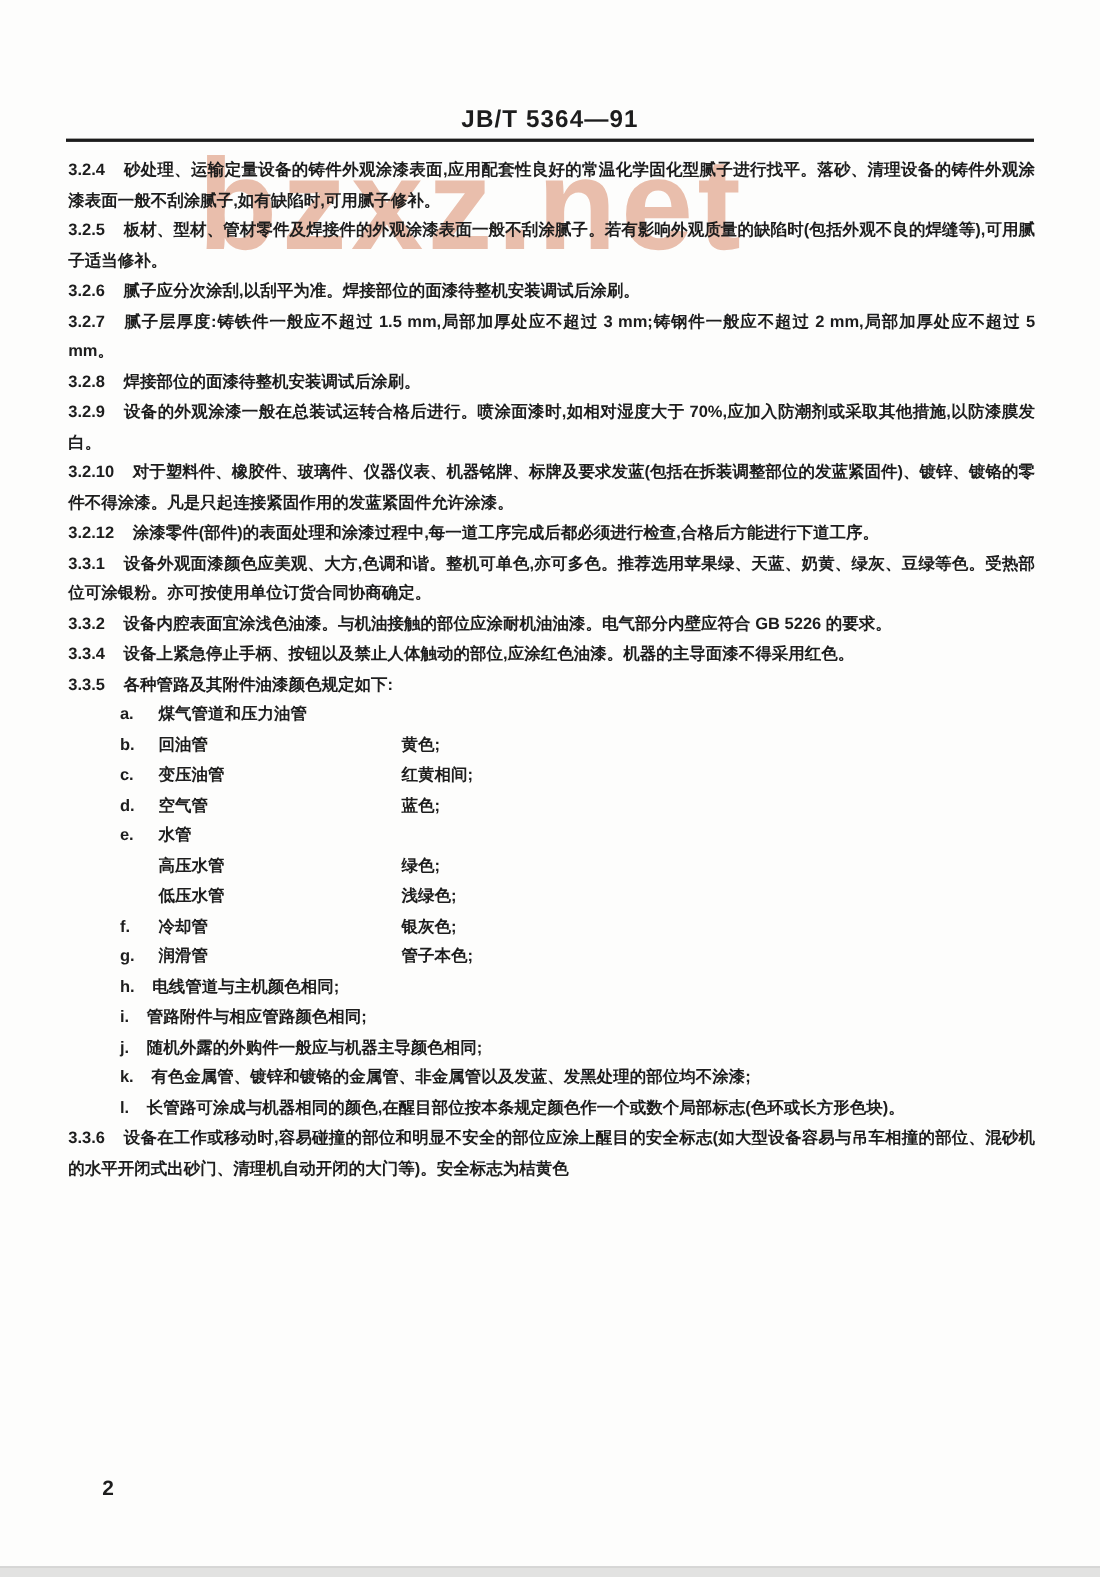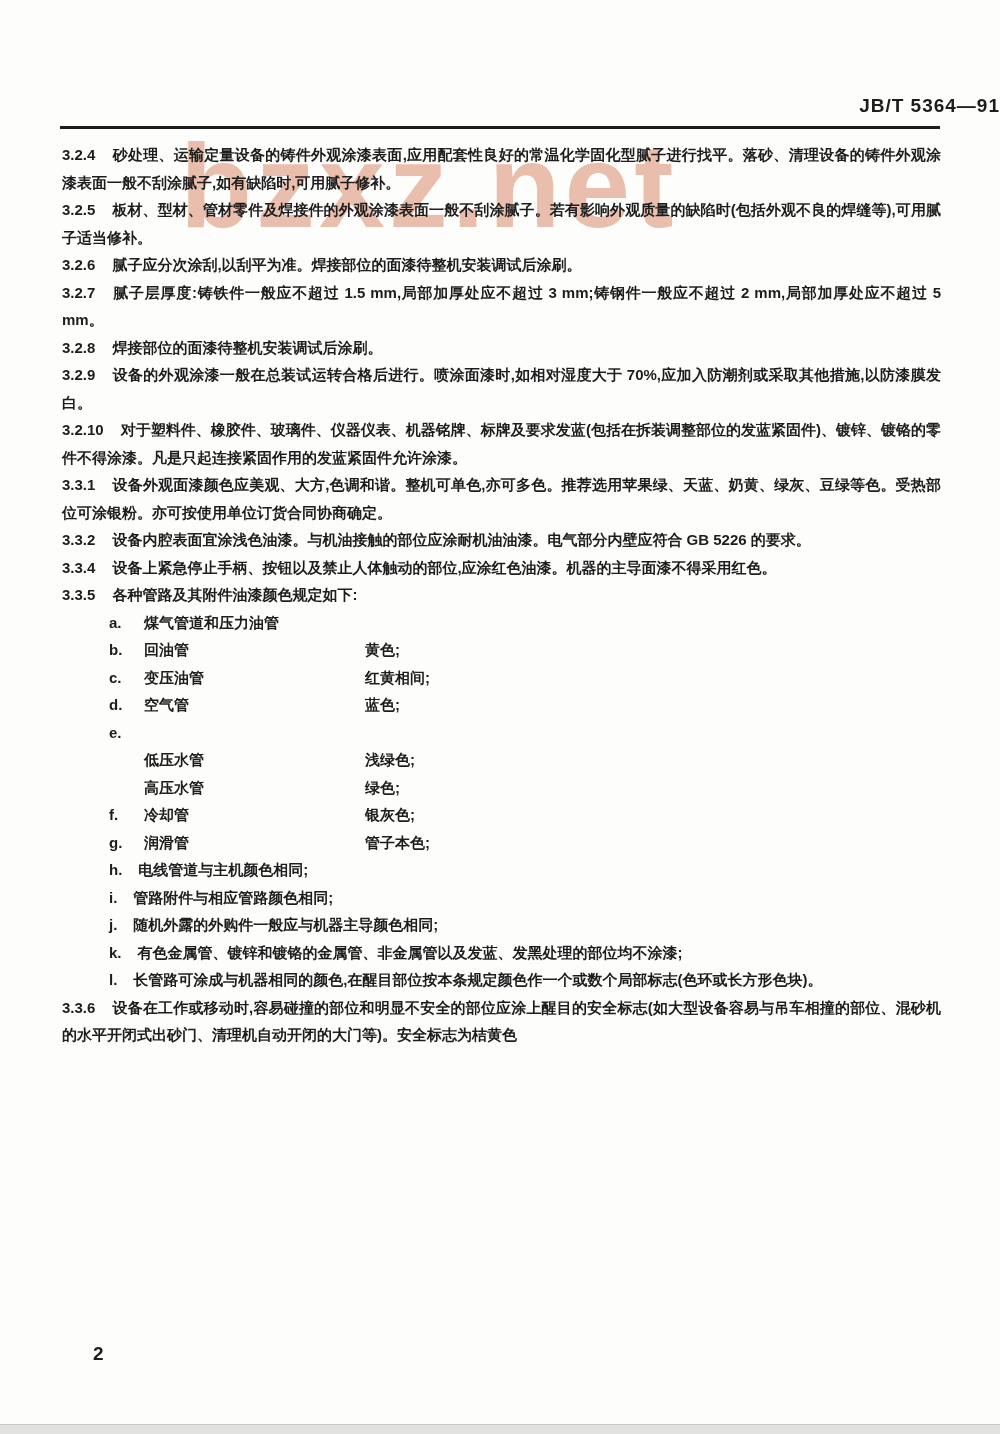--- a/index.html
+++ b/index.html
@@ -18,22 +18,22 @@
     font-weight:bold;
     letter-spacing:4px;
     color:#c2410c;
     opacity:0.33;
     z-index:0;
     user-select:none;
   }
   .header-title{
     position:absolute;
     top:95px;left:0;width:100%;
-    text-align:right;
-    font-size:19px;
+    text-align:center;
+    font-size:22px;
     font-weight:700;
     letter-spacing:1px;
     z-index:1;
   }
   .header-rule{
     position:absolute;
     top:126px;left:60px;width:880px;
     height:3px;
     background:#1c1c1c;
     z-index:1;
@@ -84,20 +84,21 @@
 
   <div class="content">
 
     <p class="clause"><span class="num">3.2.4</span><span>砂处理、运输定量设备的铸件外观涂漆表面,应用配套性良好的常温化学固化型腻子进行找平。落砂、清理设备的铸件外观涂漆表面一般不刮涂腻子,如有缺陷时,可用腻子修补。</span></p>
     <p class="clause"><span class="num">3.2.5</span><span>板材、型材、管材零件及焊接件的外观涂漆表面一般不刮涂腻子。若有影响外观质量的缺陷时(包括外观不良的焊缝等),可用腻子适当修补。</span></p>
     <p class="clause"><span class="num">3.2.6</span><span>腻子应分次涂刮,以刮平为准。焊接部位的面漆待整机安装调试后涂刷。</span></p>
     <p class="clause"><span class="num">3.2.7</span><span>腻子层厚度:铸铁件一般应不超过 1.5 mm,局部加厚处应不超过 3 mm;铸钢件一般应不超过 2 mm,局部加厚处应不超过 5 mm。</span></p>
     <p class="clause"><span class="num">3.2.8</span><span>焊接部位的面漆待整机安装调试后涂刷。</span></p>
     <p class="clause"><span class="num">3.2.9</span><span>设备的外观涂漆一般在总装试运转合格后进行。喷涂面漆时,如相对湿度大于 70%,应加入防潮剂或采取其他措施,以防漆膜发白。</span></p>
     <p class="clause"><span class="num">3.2.10</span><span>对于塑料件、橡胶件、玻璃件、仪器仪表、机器铭牌、标牌及要求发蓝(包括在拆装调整部位的发蓝紧固件)、镀锌、镀铬的零件不得涂漆。凡是只起连接紧固作用的发蓝紧固件允许涂漆。</span></p>
+    <p class="clause"><span class="num">3.2.12</span><span>涂漆零件(部件)的表面处理和涂漆过程中,每一道工序完成后都必须进行检查,合格后方能进行下道工序。</span></p>
 
 
     <p class="clause"><span class="num">3.3.1</span><span>设备外观面漆颜色应美观、大方,色调和谐。整机可单色,亦可多色。推荐选用苹果绿、天蓝、奶黄、绿灰、豆绿等色。受热部位可涂银粉。亦可按使用单位订货合同协商确定。</span></p>
     <p class="clause"><span class="num">3.3.2</span><span>设备内腔表面宜涂浅色油漆。与机油接触的部位应涂耐机油油漆。电气部分内壁应符合 GB 5226 的要求。</span></p>
     <p class="clause"><span class="num">3.3.4</span><span>设备上紧急停止手柄、按钮以及禁止人体触动的部位,应涂红色油漆。机器的主导面漆不得采用红色。</span></p>
     <p class="clause"><span class="num">3.3.5</span><span>各种管路及其附件油漆颜色规定如下:</span></p>
 
     <div>
       <div class="prow">
           <span class="plabel">a.</span>
@@ -113,31 +114,32 @@
           <span class="pname">变压油管</span>
           <span class="pcolor">红黄相间;</span>
         </div>
       <div class="prow">
           <span class="plabel">d.</span>
           <span class="pname">空气管</span>
           <span class="pcolor">蓝色;</span>
         </div>
       <div class="prow">
           <span class="plabel">e.</span>
+          <span class="pname">水管</span>
           <span class="pcolor"></span>
+        </div>
+      <div class="prow">
+          <span class="plabel"></span>
+          <span class="pname">高压水管</span>
+          <span class="pcolor">绿色;</span>
         </div>
       <div class="prow">
           <span class="plabel"></span>
           <span class="pname">低压水管</span>
           <span class="pcolor">浅绿色;</span>
-        </div>
-      <div class="prow">
-          <span class="plabel"></span>
-          <span class="pname">高压水管</span>
-          <span class="pcolor">绿色;</span>
         </div>
       <div class="prow">
           <span class="plabel">f.</span>
           <span class="pname">冷却管</span>
           <span class="pcolor">银灰色;</span>
         </div>
       <div class="prow">
           <span class="plabel">g.</span>
           <span class="pname">润滑管</span>
           <span class="pcolor">管子本色;</span>

